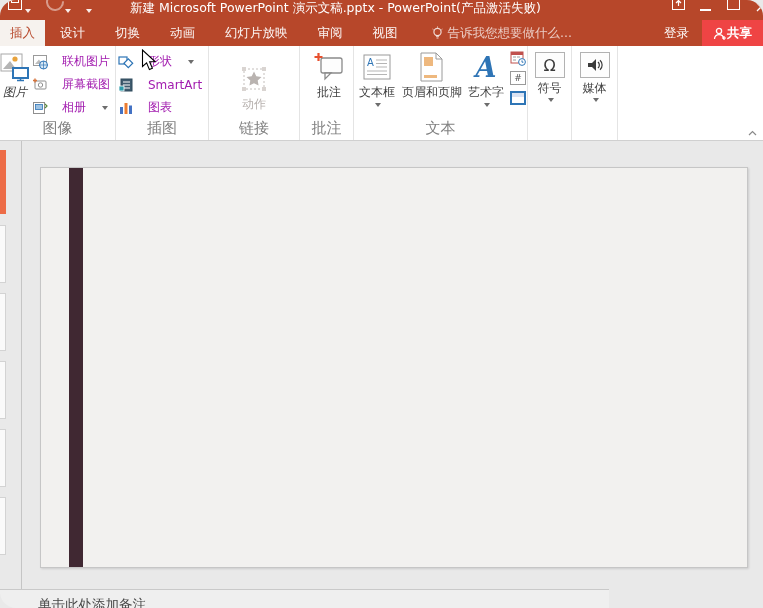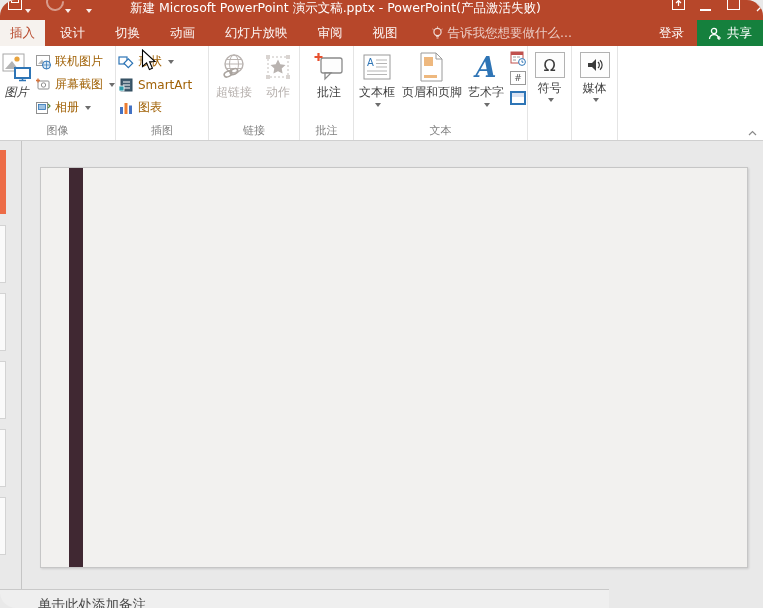--- a/index.html
+++ b/index.html
@@ -19,31 +19,31 @@
   .wc-box{width:11px;height:11px;border:1.2px solid #fff;}
   .wc-min{width:11px;height:12px;border-bottom:2px solid #fff;}
 
   
   .tabrow{position:absolute;left:0;top:20px;width:763px;height:26px;background:#b7472a;display:flex;align-items:stretch;}
   .tab{display:flex;align-items:center;padding:0 15px;font-size:12.5px;color:rgba(255,255,255,.95);white-space:nowrap;}
   .tab.active{background:#f6f2ee;color:#b7472a;padding:0 10px;}
   .tellme{display:flex;align-items:center;gap:4px;margin-left:10px;padding:0 8px;font-size:12.5px;color:rgba(255,255,255,.72);white-space:nowrap;}
   .tr-right{margin-left:auto;display:flex;align-items:stretch;}
   .signin{display:flex;align-items:center;padding:0 13px;font-size:12.5px;color:#fff;}
-  .sharebtn{display:flex;align-items:center;gap:5px;padding:0 11px;font-size:12.5px;color:#fff;background:#15803d;}
+  .sharebtn{display:flex;align-items:center;padding:0 11px;font-size:12.5px;color:#fff;background:#ef4444;font-weight:bold;}
 
   
   .ribbon{position:absolute;left:0;top:46px;width:763px;height:94px;background:#fff;border-bottom:1px solid #d0d0d0;display:flex;}
   .rg{position:relative;height:94px;border-right:1px solid #e4e4e4;box-sizing:border-box;flex:0 0 auto;display:flex;align-items:flex-start;}
-  .rg-label{position:absolute;left:0;right:0;bottom:2px;text-align:center;font-size:11px;color:#818181;white-space:nowrap;}
+  .rg-label{position:absolute;left:0;right:0;bottom:2px;text-align:center;font-size:15px;color:#818181;white-space:nowrap;}
   .bigbtn{display:flex;flex-direction:column;align-items:center;padding-top:3px;box-sizing:border-box;}
   .bigbtn .ic{height:36px;display:flex;align-items:center;justify-content:center;}
   .bigbtn .lb{font-size:12px;color:#3f3f3f;line-height:15px;text-align:center;white-space:nowrap;}
   .smallcol{display:flex;flex-direction:column;padding-top:4px;}
-  .srow{display:flex;align-items:center;height:23px;gap:4px;font-size:12px;color:#a16207;padding-left:2px;white-space:nowrap;}
+  .srow{display:flex;align-items:center;height:23px;gap:14px;font-size:12px;color:#a21caf;padding-left:2px;white-space:nowrap;}
   .cg{width:0;height:0;border-left:3px solid transparent;border-right:3px solid transparent;border-top:4px solid #6d6d6d;margin-left:2px;flex:0 0 auto;}
   .boxed-ic{width:30px;height:26px;border:1px solid #b2b2b2;background:#fdfdfd;display:flex;align-items:center;justify-content:center;box-sizing:border-box;}
   .disabled, .disabled .lb{color:#b6b0ad !important;}
   .minicol{display:flex;flex-direction:column;gap:6px;padding:5px 0 0 2px;}
   .mini{width:16px;height:14px;display:flex;align-items:center;justify-content:center;box-sizing:border-box;font-size:9px;color:#555;}
   .omega{font-size:16px;color:#3b3b3b;}
   .wordart-a{font-family:"DejaVu Serif","Liberation Serif",serif;font-style:italic;font-weight:bold;font-size:27px;color:#2e74b5;line-height:27px;}
   .collapse-chev{position:absolute;right:6px;bottom:4px;width:9px;height:6px;}
 
   
@@ -193,33 +193,21 @@
             <rect x="11" y="5.5" width="3" height="8.5" fill="#4472c4"></rect>
           </svg>
           <span>图表</span>
         </div>
       </div>
       <div class="rg-label">插图</div>
     </div>
 
 
     <div class="rg" style="width:91px;justify-content:center;">
-      <div class="bigbtn disabled" style="width:48px;">
-        <div class="ic">
-          <svg width="28" height="28">
-            <circle cx="14" cy="11" r="9" fill="none" stroke="#b9b3b0" stroke-width="1.4"></circle>
-            <ellipse cx="14" cy="11" rx="4.5" ry="9" fill="none" stroke="#b9b3b0"></ellipse>
-            <path d="M5,11 h18 M6.5,6.5 h15 M6.5,15.5 h15" stroke="#b9b3b0"></path>
-            <ellipse cx="8" cy="21" rx="4" ry="2.6" fill="none" stroke="#aaa49f" stroke-width="1.6" transform="rotate(-25 8 21)"></ellipse>
-            <ellipse cx="14" cy="18.6" rx="4" ry="2.6" fill="none" stroke="#aaa49f" stroke-width="1.6" transform="rotate(-25 14 18.6)"></ellipse>
-          </svg>
-        </div>
-        <div class="lb">超链接</div>
-      </div>
-      <div class="bigbtn disabled" style="width:40px;">
+      <div class="bigbtn disabled" style="width:40px;margin-top:12px;">
         <div class="ic">
           <svg width="26" height="26">
             <rect x="3" y="3" width="20" height="20" fill="none" stroke="#c4bfbc" stroke-dasharray="2,2"></rect>
             <rect x="1" y="1" width="4" height="4" fill="#d9d4d1"></rect>
               <rect x="21" y="1" width="4" height="4" fill="#d9d4d1"></rect>
             <rect x="1" y="21" width="4" height="4" fill="#d9d4d1"></rect>
               <rect x="21" y="21" width="4" height="4" fill="#d9d4d1"></rect>
             <path d="M13,5.5 l2.3,4.7 5.2,.7 -3.8,3.6 .9,5.1 -4.6,-2.4 -4.6,2.4 .9,-5.1 -3.8,-3.6 5.2,-.7 Z" fill="#b9b3b0"></path>
           </svg>
         </div>

